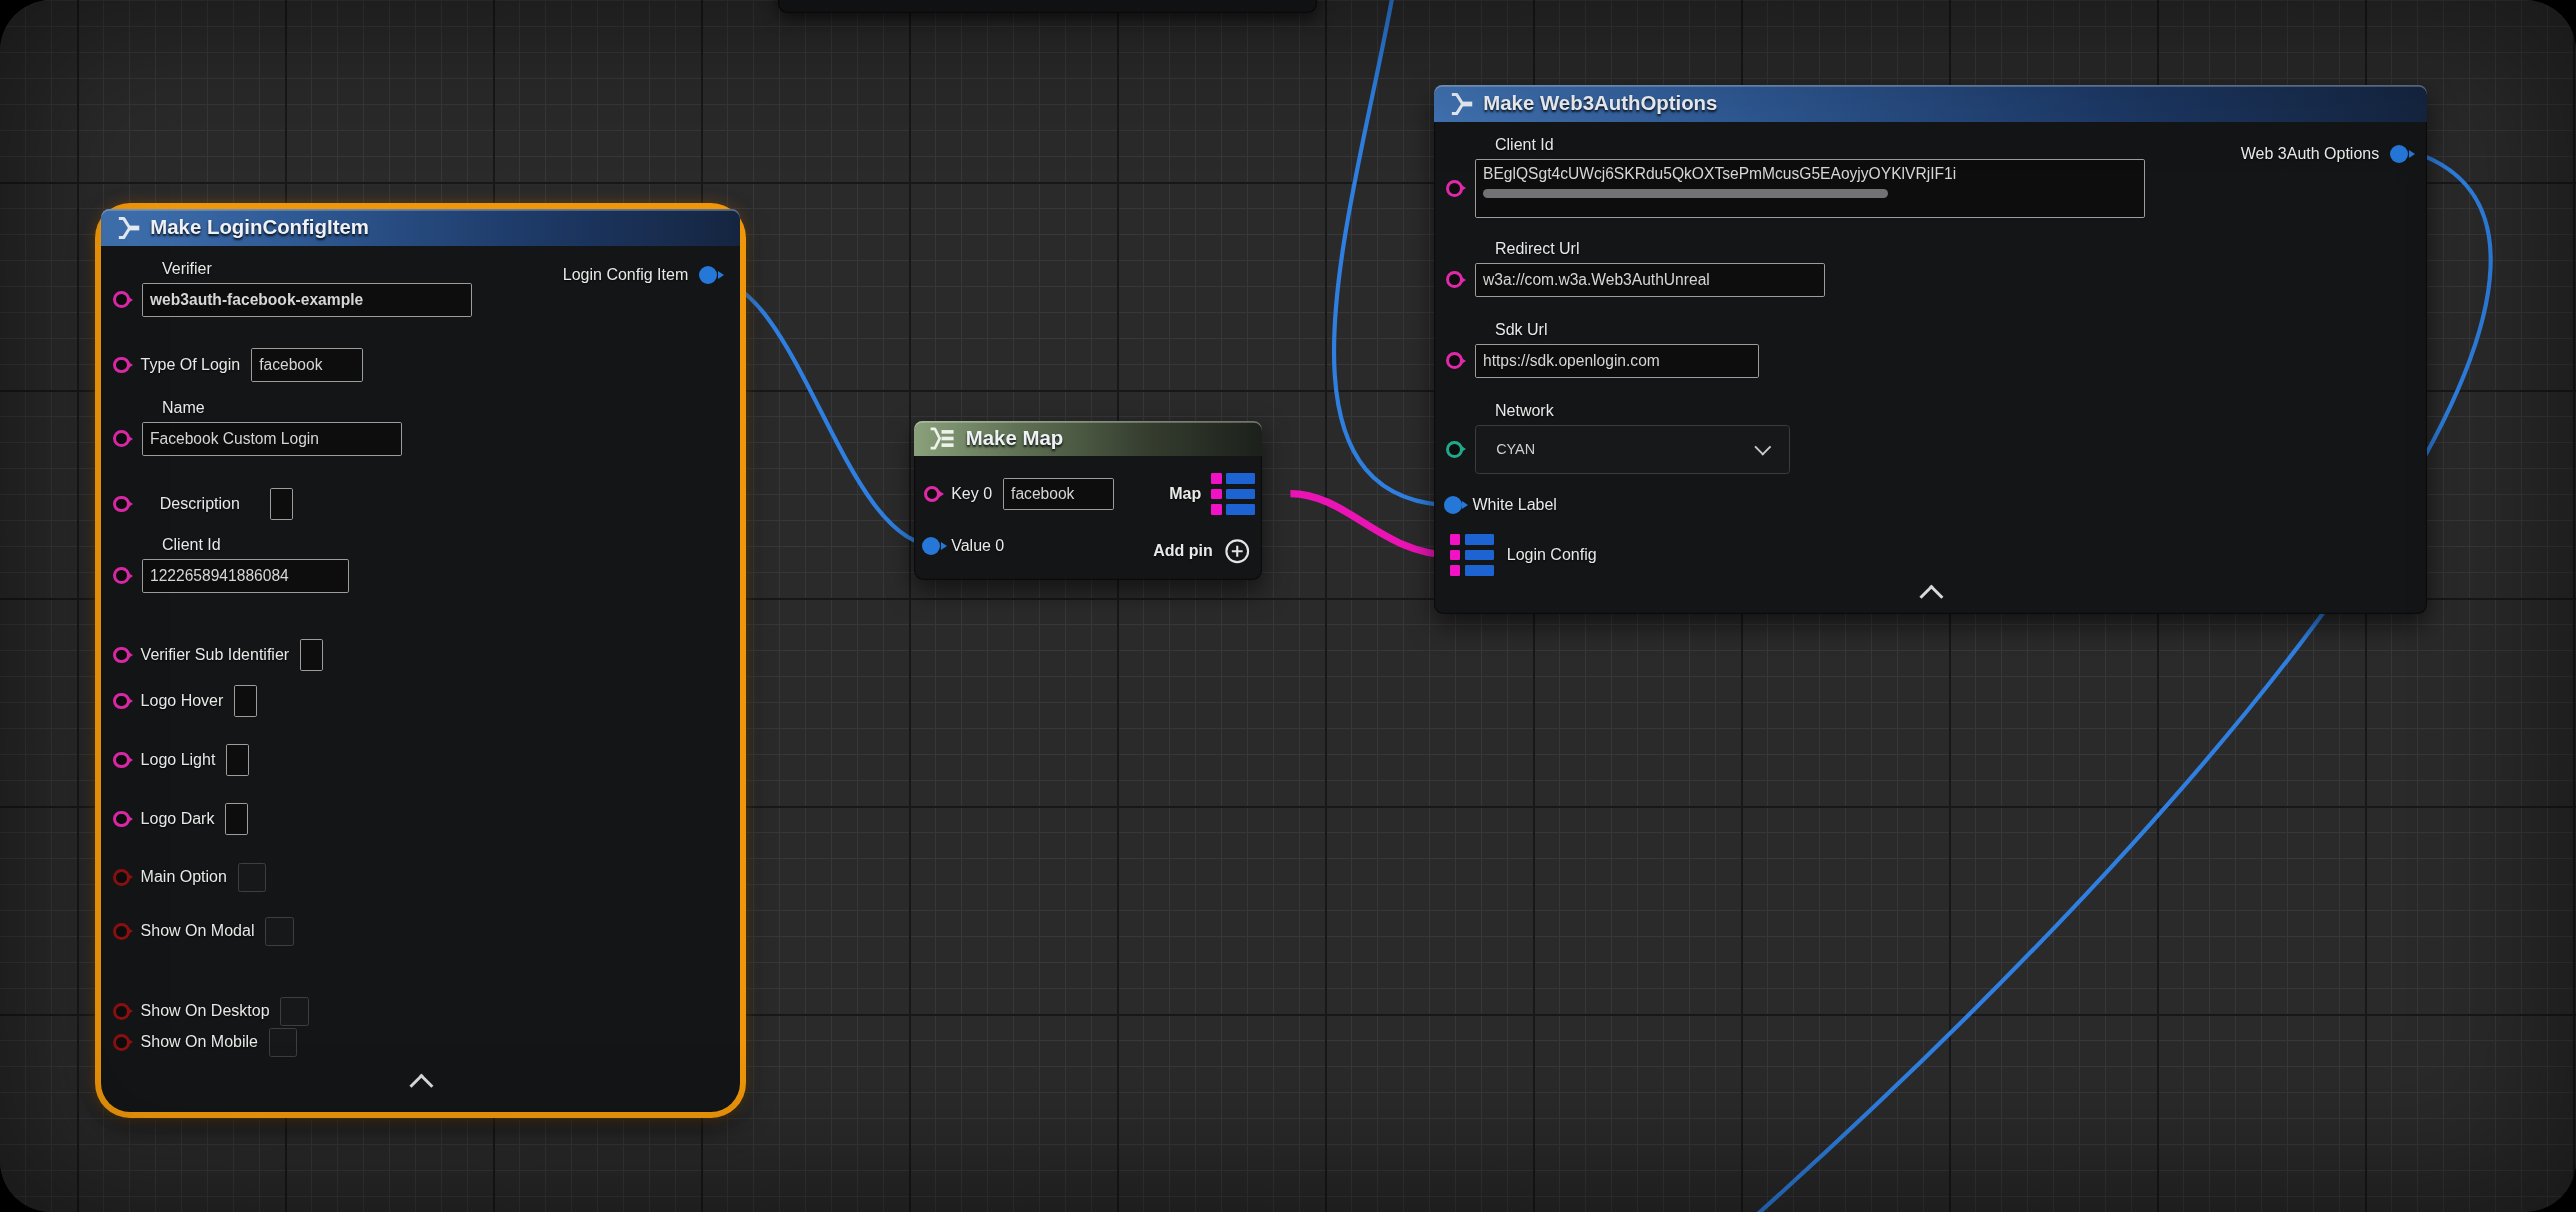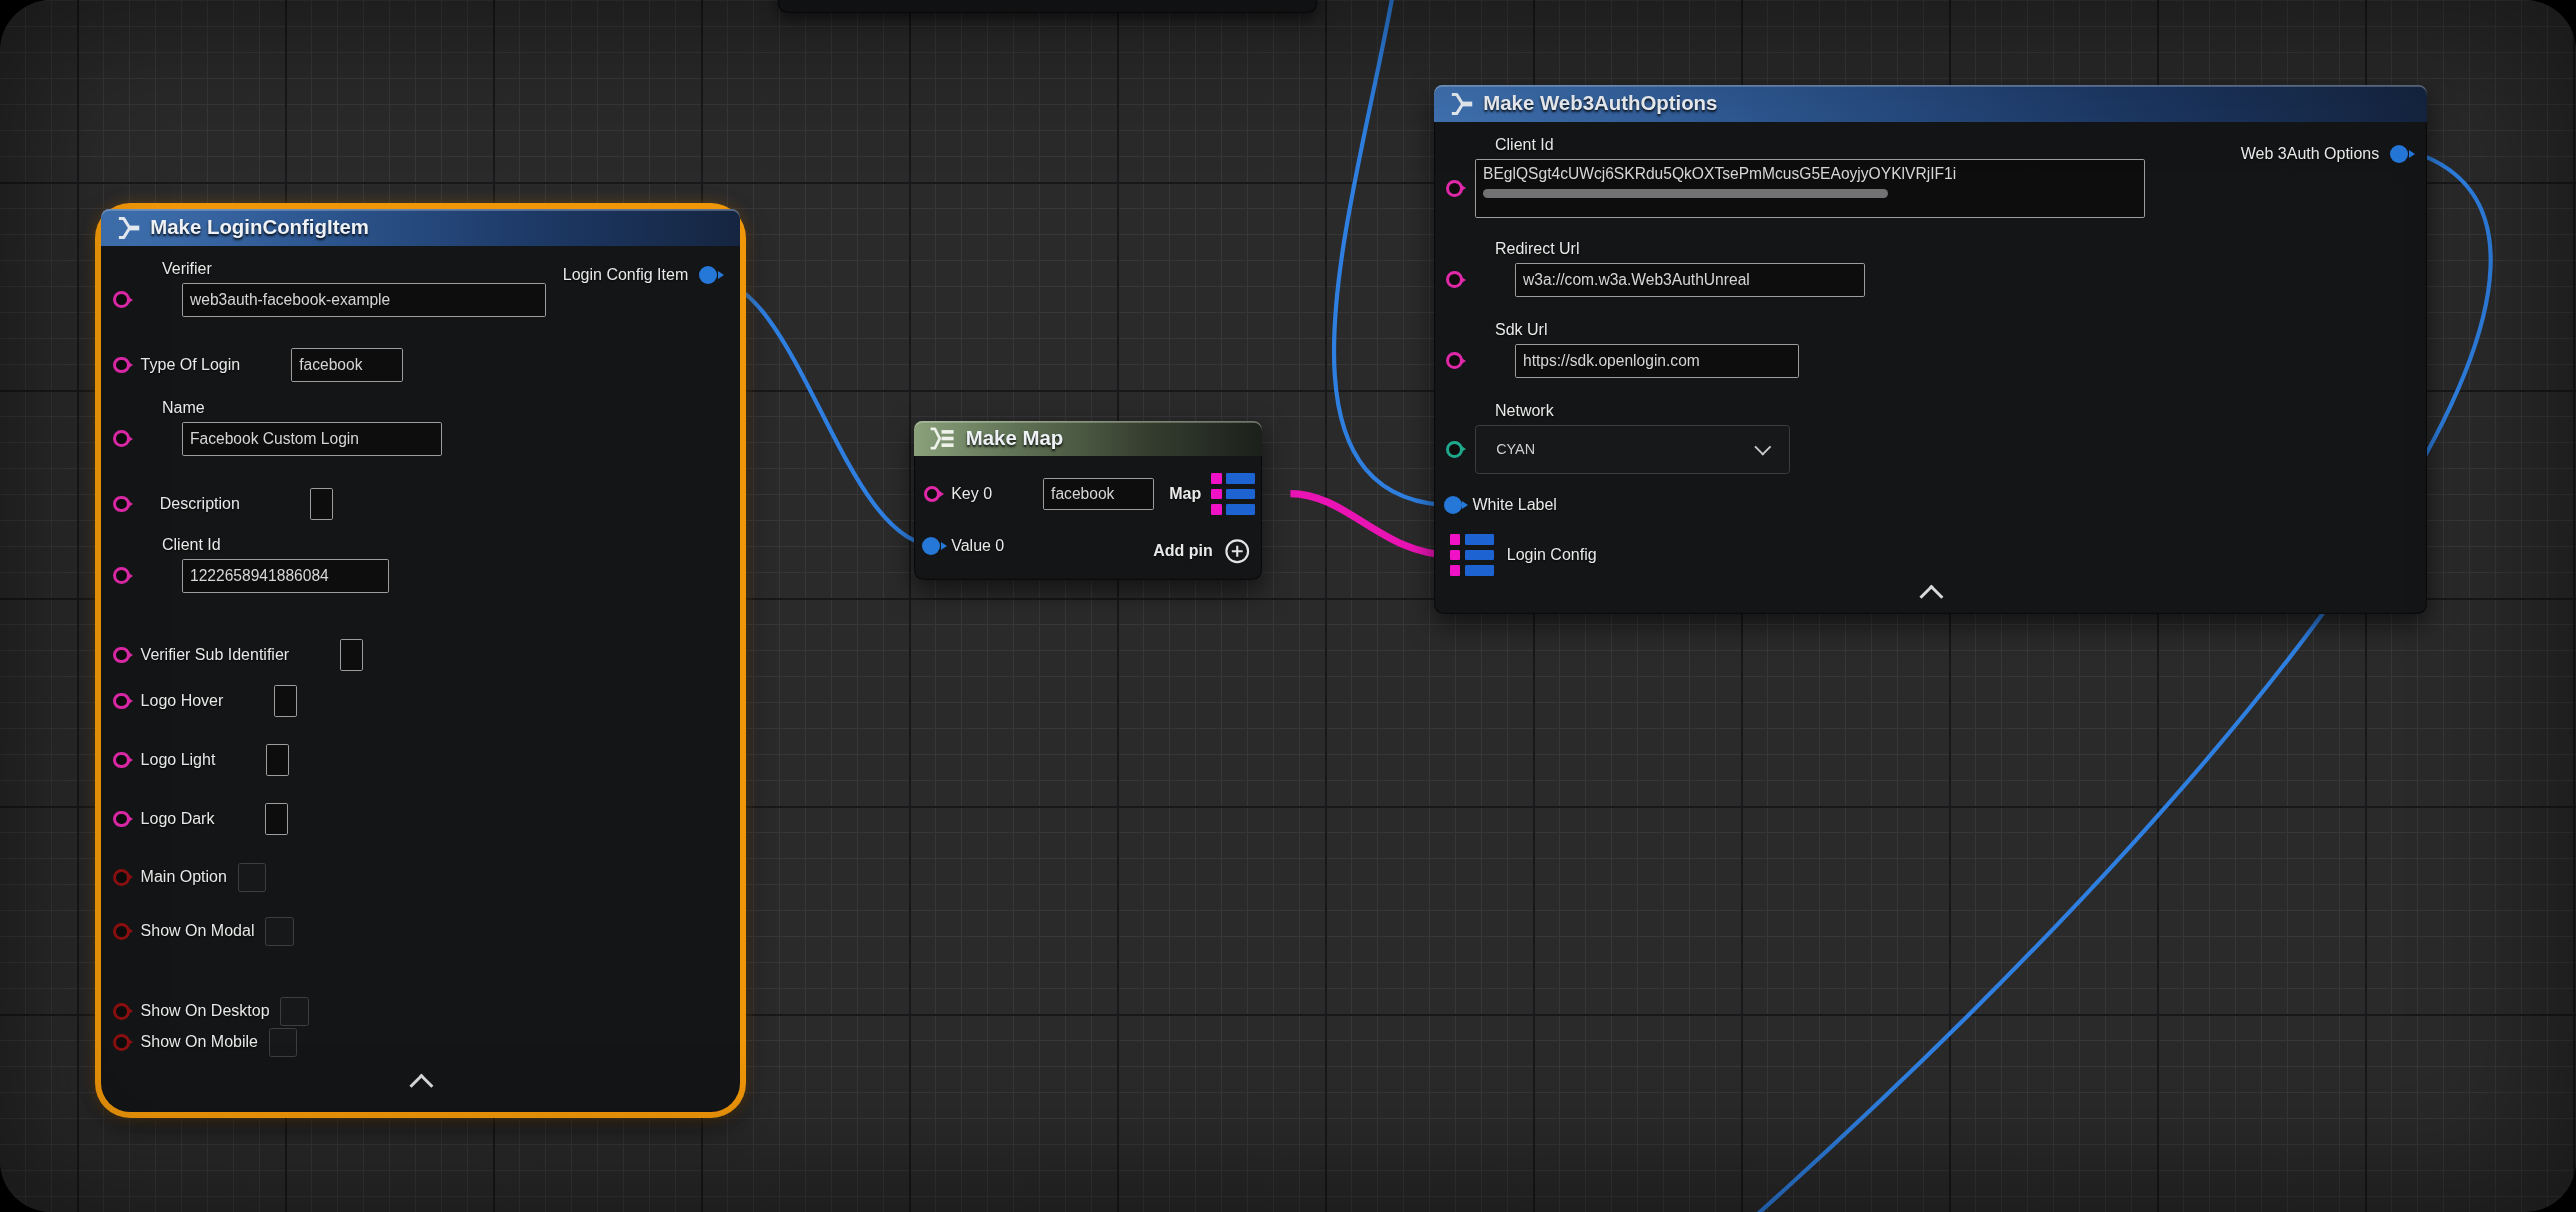--- a/index.html
+++ b/index.html
@@ -30,21 +30,21 @@
         box-shadow:inset 0 1.8px 0 rgba(210,220,200,.45);}
   .node-title{font-size:20.4px;font-weight:700;color:#eef2f6;text-shadow:0 1.8px 2.4px rgba(0,0,0,.9);white-space:nowrap;}
   .hdr-icon{flex:none;}
   
   .row{position:absolute;display:flex;align-items:center;gap:10.8px;}
   .group{position:absolute;}
   .group .plabel{display:block;margin-left:49px;margin-bottom:4.8px;}
   .hrow{display:flex;align-items:center;gap:12px;}
   .plabel{font-size:16px;color:#e9e9e9;text-shadow:0 1.2px 1.8px rgba(0,0,0,.75);white-space:nowrap;}
   .field{box-sizing:border-box;background:#0d0d0e;border:1.2px solid #9d9d9d;border-radius:1.8px;
-         color:#d6d6d6;font-size:15.6px;padding:0 7.2px;display:flex;align-items:center;height:34px;white-space:nowrap;overflow:hidden;margin-left:40px;}
+         color:#d6d6d6;font-size:15.6px;padding:0 7.2px;display:flex;align-items:center;height:34px;white-space:nowrap;overflow:hidden;}
   .field.empty{width:23px;height:32px;padding:0;}
   .bigfield{box-sizing:border-box;background:#0d0d0e;border:1.2px solid #9d9d9d;border-radius:1.8px;
          color:#d6d6d6;font-size:15.6px;padding:4.8px 7.2px;height:59px;overflow:hidden;}
   .scrollbar{width:62%;height:9px;border-radius:4.8px;background:#727274;margin-top:6px;}
   .checkbox{width:26.5px;height:26.5px;background:#17181a;border:1.8px solid #3d3e40;border-radius:2.4px;box-sizing:content-box;}
   .dropdown{box-sizing:border-box;width:315px;height:49px;background:#17181a;border:1.2px solid #3b3c3e;border-radius:3.6px;
          display:flex;align-items:center;justify-content:space-between;padding:0 20.4px;color:#cfcfcf;font-size:14.4px;}
   
   .pin{position:relative;flex:none;border-radius:50%;}
   .pin::after{content:"";position:absolute;left:calc(100% + 0.6px);top:50%;transform:translateY(-50%);
@@ -95,21 +95,21 @@
 
       <div class="row" style="right:23px;top:57px;">
         <span class="plabel">Login Config Item</span>
         <span class="pin filled pin-struct"></span>
       </div>
 
       <div class="group" style="left:12px;top:51px;">
         <span class="plabel">Verifier</span>
         <div class="hrow">
           <span class="pin hollow pin-string"></span>
-          <div class="field" style="width:364px;">web3auth-facebook-example</div>
+          <div class="field" style="width:330px;font-weight:bold;">web3auth-facebook-example</div>
         </div>
       </div>
 
       <div class="row" style="left:12px;top:139px;">
         <span class="pin hollow pin-string"></span>
         <span class="plabel">Type Of Login</span>
         <div class="field" style="width:112px;">facebook</div>
       </div>
 
       <div class="group" style="left:12px;top:190px;">

